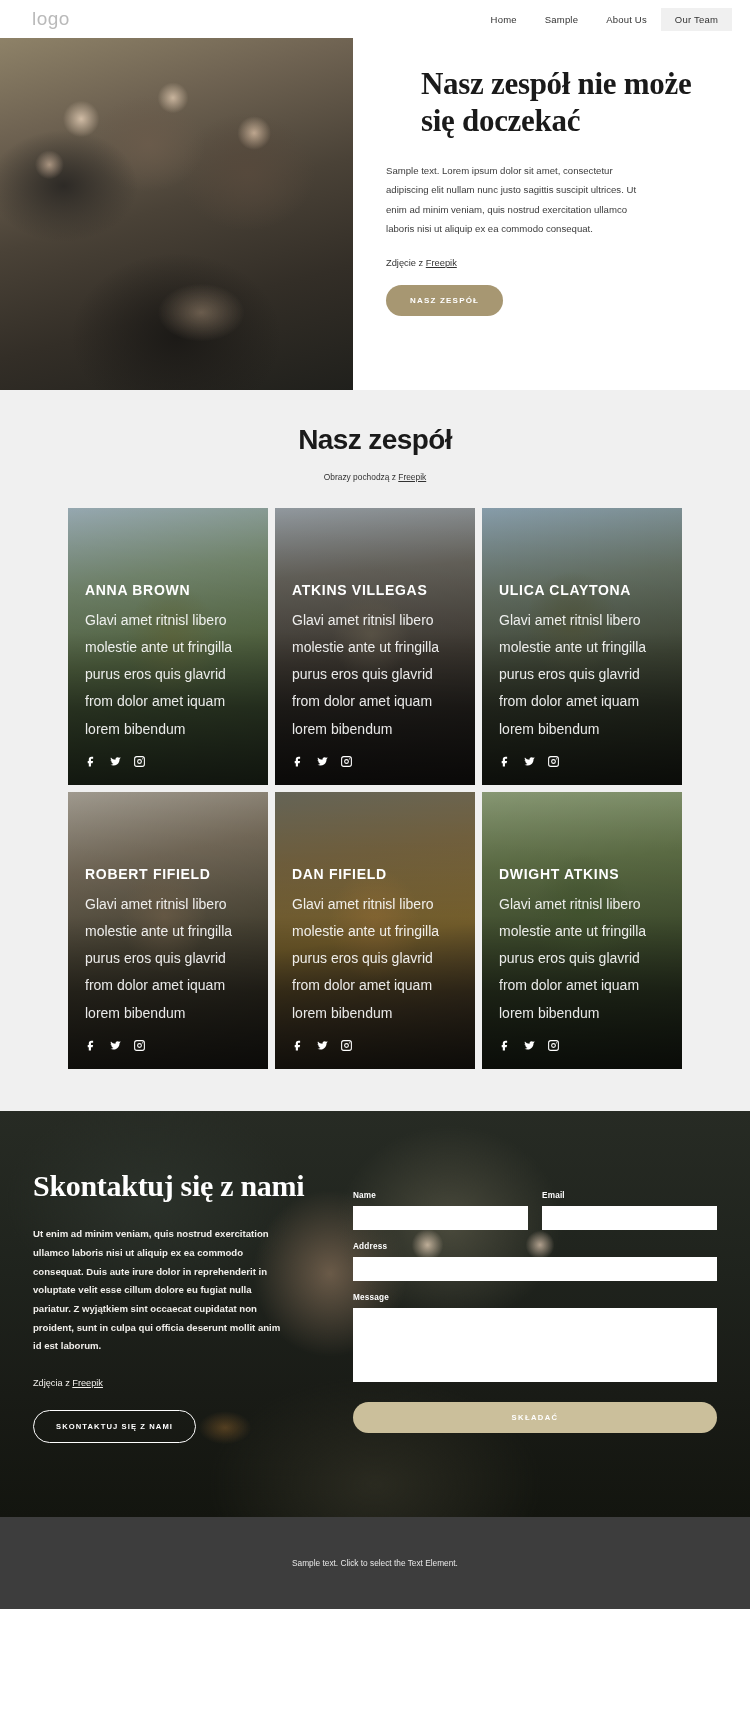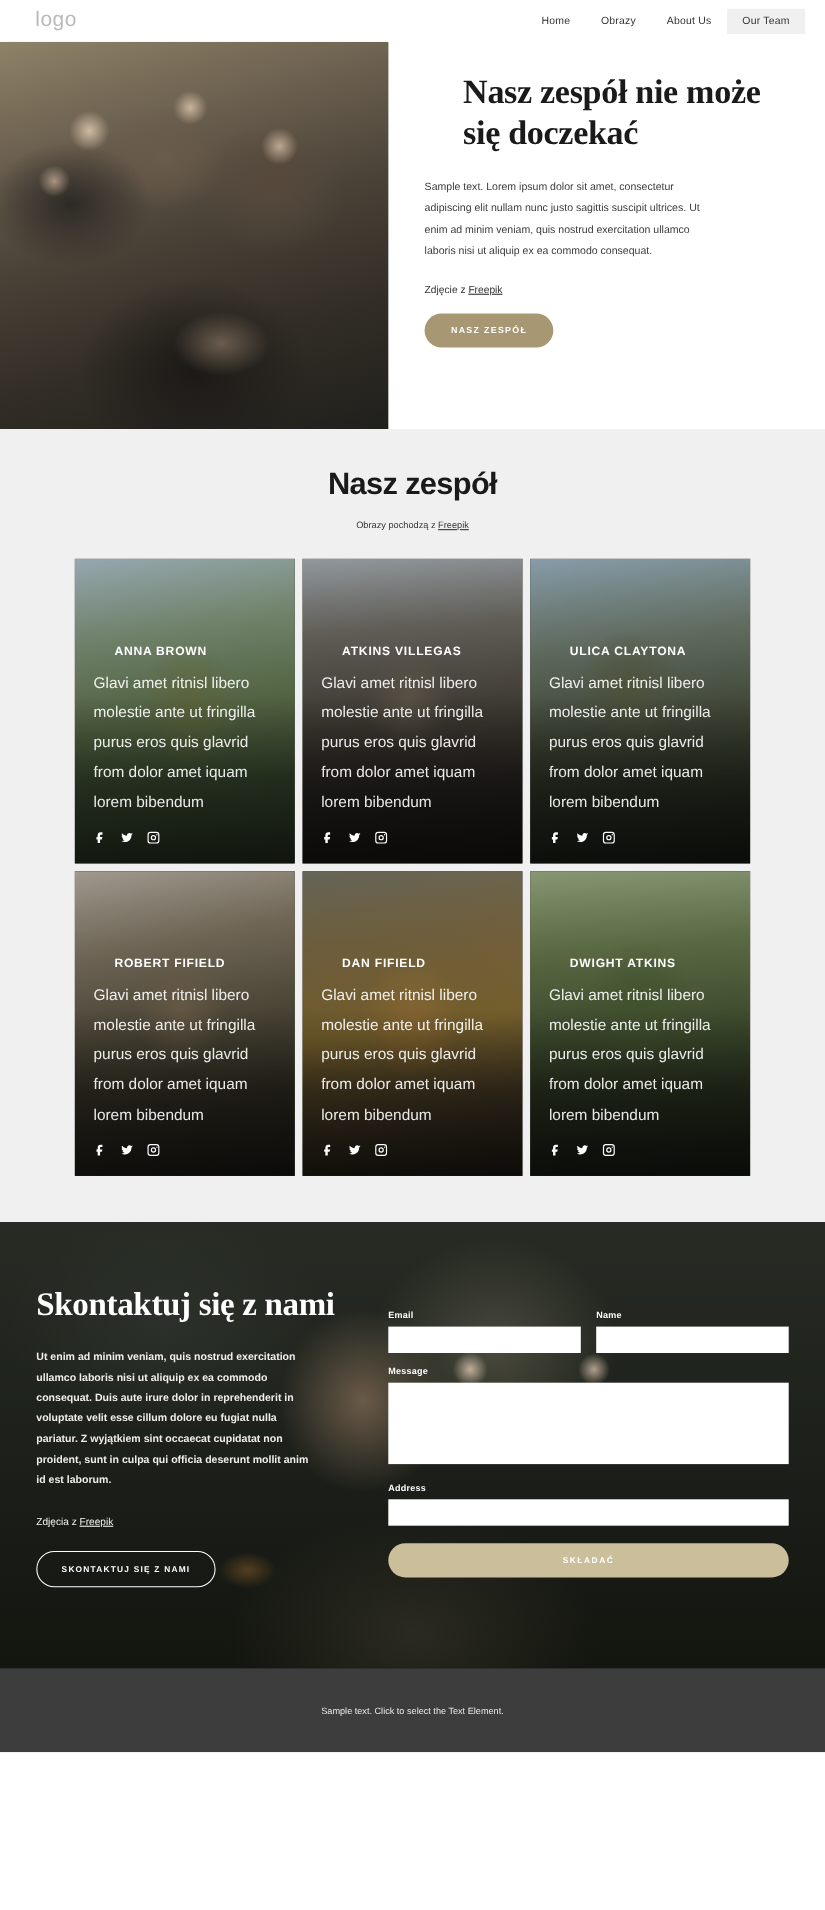--- a/index.html
+++ b/index.html
@@ -162,25 +162,24 @@
     position: absolute; inset: 0;
     background: linear-gradient(to bottom, rgba(0,0,0,0.06) 0%, rgba(0,0,0,0.18) 45%, rgba(0,0,0,0.55) 72%, rgba(0,0,0,0.72) 100%);
   }
   .card-body {
     position: absolute;
     left: 0; right: 0; bottom: 0;
     padding: 0 17px 17px;
     color: #fff;
   }
   .card-name {
-    font-size: 11px;
+    font-size: 14px;
     font-weight: 700;
     letter-spacing: 0.7px;
     margin-bottom: 9px;
-    margin-left: 19px;
   }
   .card-desc {
     font-size: 14px;
     line-height: 1.95;
     color: rgba(255,255,255,0.9);
     margin-bottom: 12px;
   }
   .socials { display: flex; gap: 11px; align-items: center; }
   .socials svg { width: 13px; height: 13px; fill: #fff; display: block; cursor: pointer; }
 
@@ -302,37 +301,37 @@
     font-size: 7.6px;
     font-weight: 700;
     letter-spacing: 1.4px;
     cursor: pointer;
     font-family: "Liberation Sans", sans-serif;
   }
 
   
   .footer {
     background: #3d3d3d;
-    height: 76px;
+    height: 92px;
     display: flex;
     align-items: center;
     justify-content: center;
   }
   .footer-text { font-size: 8.3px; color: #e8e8e8; }
 </style>
 </head>
 <body>
 
 <div class="page">
 
   <div class="header">
     <div class="logo">logo</div>
     <div class="nav">
       <div class="nav-item">Home</div>
-      <div class="nav-item">Obrazy</div>
+      <div class="nav-item">Sample</div>
       <div class="nav-item">About Us</div>
       <div class="nav-item active">Our Team</div>
     </div>
   </div>
 
   <div class="hero">
     <div class="hero-img">
       <div class="ph"></div>
       <div class="ph2"></div>
     </div>
@@ -523,36 +522,36 @@
         <p class="contact-text">Ut enim ad minim veniam, quis nostrud exercitation ullamco laboris nisi ut aliquip ex ea commodo consequat. Duis aute irure dolor in reprehenderit in voluptate velit esse cillum dolore eu fugiat nulla pariatur. Z wyjątkiem sint occaecat cupidatat non proident, sunt in culpa qui officia deserunt mollit anim id est laborum.</p>
         <div class="contact-credit">
           <span>Zdjęcia z </span><a href="#">Freepik</a>
         </div>
         <button class="btn-outline">SKONTAKTUJ SIĘ Z NAMI</button>
       </div>
 
       <div class="contact-right">
         <div class="form-row">
           <div class="field">
+            <label>Name</label>
+            <input type="text" value="" placeholder="" style="">
+          </div>
+          <div class="field">
             <label>Email</label>
             <input type="text" value="" placeholder="" style="">
           </div>
-          <div class="field">
-            <label>Name</label>
-            <input type="text" value="" placeholder="" style="">
-          </div>
+        </div>
+        <div class="field">
+          <label>Address</label>
+          <input type="text" value="" placeholder="" style="">
         </div>
         <div class="field">
           <label>Message</label>
           <textarea placeholder="" style=""></textarea>
         </div>
-        <div class="field">
-          <label>Address</label>
-          <input type="text" value="" placeholder="" style="">
-        </div>
         <button class="btn-submit">SKŁADAĆ</button>
       </div>
 
     </div>
   </div>
 
   <div class="footer">
     <div class="footer-text">Sample text. Click to select the Text Element.</div>
   </div>
 

